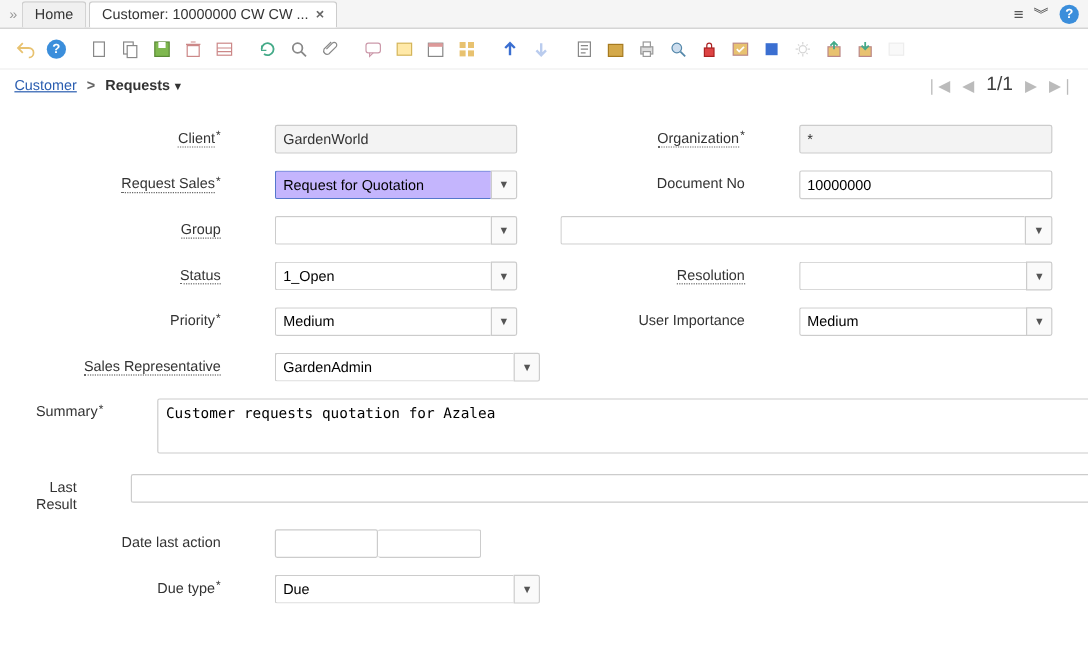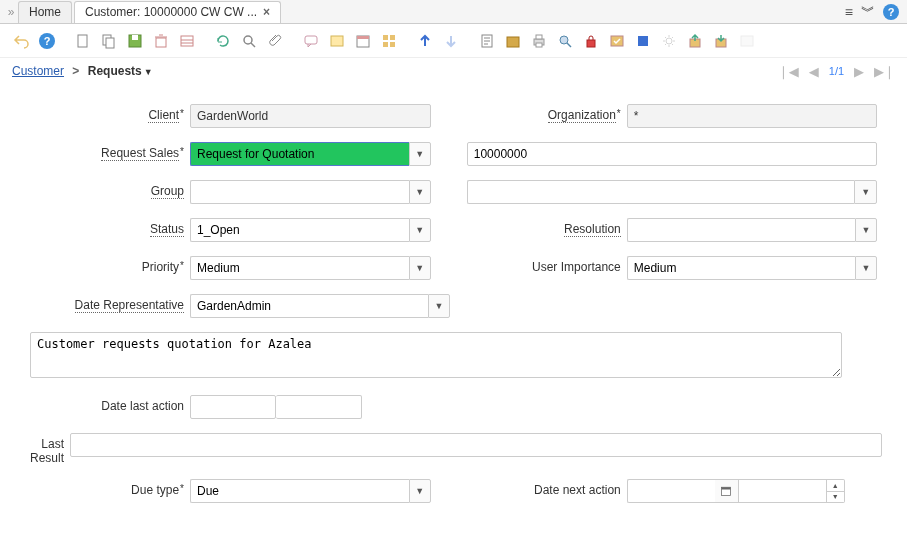--- a/index.html
+++ b/index.html
@@ -22,35 +22,35 @@
 .tico svg { width: 16px; height: 16px; }
 
 
 .crumbbar { display: flex; align-items: center; height: 26px; padding: 0 12px; }
 .crumb a { color: #2a5db0; text-decoration: underline; margin-top: 44px; }
 .crumb .sep2 { margin: 0 5px; color: #666; font-weight: bold; }
 .crumb .current { font-weight: bold; color: #333; }
 .crumb .dd { font-size: 9px; margin-left: 2px; }
 .pager { margin-left: auto; display: flex; align-items: center; gap: 10px; color: #bbb; }
 .pager .pg { cursor: pointer; font-size: 13px; }
-.pager .txt { color: #3b82f6; font-size: 11px; }
+.pager .txt { color: #404040; font-size: 16px; }
 
 
 .form { padding: 20px 30px 10px 30px; }
 .row { display: flex; margin-bottom: 14px; }
-.col { display: flex; align-items: flex-start; }
+.col { display: flex; align-items: flex-start; gap: 39px; }
 .col.left { width: 420px; }
 .col.right { width: 430px; margin-left: 36px; }
 .lbl { width: 160px; text-align: right; padding-right: 6px; padding-top: 4px; font-size: 12px; color: #333; }
 .lbl.req::after { content: "*"; font-size: 10px; vertical-align: top; margin-left: 1px; }
 .lbl .ul { border-bottom: 1px dotted #666; }
 .fld { flex: 1; }
 .inp { width: 100%; height: 24px; border: 1px solid #ccc; border-radius: 2px; padding: 0 6px; font-size: 12px; background: #fff; }
 .inp.ro { background: #f3f3f3; color: #333; }
-.inp.hl { background: #22c55e; border-color: #5577cc; }
+.inp.hl { background: #c4b5fd; border-color: #5577cc; }
 .combo { display: flex; }
 .combo .inp { border-right: none; border-radius: 2px 0 0 2px; }
 .combo .btn { width: 24px; height: 24px; border: 1px solid #ccc; border-radius: 0 2px 2px 0; background: #fafafa; display: flex; align-items: center; justify-content: center; cursor: pointer; font-size: 9px; color: #555; }
 textarea.inp { height: 46px; resize: both; padding: 4px 6px; }
 .pair { display: flex; gap: 0; }
 .pair .inp { width: 86px; }
 .pair .inp + .inp { border-left: none; }
 .datefld { display: flex; }
 .datefld .inp { width: 88px; border-right: none; border-radius: 2px 0 0 2px; }
 .datefld .cal { width: 24px; height: 24px; border: 1px solid #ccc; border-left: none; background: #fafafa; display:flex; align-items:center; justify-content:center; cursor:pointer; }
@@ -273,20 +273,21 @@
     <div class="col left">
       <div class="lbl req"><span class="ul">Request Sales</span></div>
       <div class="fld">
           <div class="combo">
             <input class="inp hl" value="Request for Quotation" style="">
             <div class="btn">▼</div>
           </div>
         </div>
     </div>
     <div class="col right">
+      <div class="lbl"><span>Document No</span></div>
       <div class="fld"><input class="inp" value="10000000" style=""></div>
     </div>
   </div>
 
   <div class="row">
     <div class="col left">
       <div class="lbl"><span class="ul">Group</span></div>
       <div class="fld">
           <div class="combo">
             <input class="inp" value="" style="">
@@ -341,79 +342,61 @@
           <div class="combo">
             <input class="inp" value="Medium" style="">
             <div class="btn">▼</div>
           </div>
         </div>
     </div>
   </div>
 
   <div class="row">
     <div class="col left">
-      <div class="lbl"><span class="ul">Date Representative</span></div>
+      <div class="lbl"><span class="ul">Sales Representative</span></div>
       <div class="fld">
           <div class="combo">
             <input class="inp" value="GardenAdmin" style="">
             <div class="btn">▼</div>
           </div>
         </div>
     </div>
   </div>
 
   <div class="row wide">
     <div class="col" style="width:100%;">
+      <div class="lbl req"><span>Summary</span></div>
       <div class="fld"><textarea class="inp" style="">Customer requests quotation for Azalea</textarea></div>
-    </div>
-  </div>
-
-  <div class="row">
-    <div class="col left">
-      <div class="lbl"><span>Date last action</span></div>
-      <div class="fld">
-          <div class="pair">
-            <input class="inp" value="" style="">
-            <input class="inp" value="" style="">
-          </div>
-        </div>
     </div>
   </div>
 
   <div class="row wide">
     <div class="col" style="width:100%;">
       <div class="lbl"><span>Last Result</span></div>
       <div class="fld"><input class="inp" value="" style=""></div>
     </div>
   </div>
 
   <div class="row">
     <div class="col left">
+      <div class="lbl"><span>Date last action</span></div>
+      <div class="fld">
+          <div class="pair">
+            <input class="inp" value="" style="">
+            <input class="inp" value="" style="">
+          </div>
+        </div>
+    </div>
+  </div>
+
+  <div class="row">
+    <div class="col left">
       <div class="lbl req"><span>Due type</span></div>
       <div class="fld">
           <div class="combo">
             <input class="inp" value="Due" style="">
             <div class="btn">▼</div>
           </div>
         </div>
     </div>
-    <div class="col right">
-      <div class="lbl"><span>Date next action</span></div>
-      <div class="fld">
-        <div class="datefld">
-          <input class="inp" value="" style="">
-          <div class="cal">
-              <svg width="12" height="12" viewBox="0 0 16 16">
-                <rect x="2" y="3" width="12" height="11" fill="#fff" stroke="#666"></rect>
-                <rect x="2" y="3" width="12" height="3" fill="#666"></rect>
-              </svg>
-            </div>
-          <input class="num" value="" style="">
-          <div class="spin">
-              <div>▲</div>
-              <div>▼</div>
-            </div>
-        </div>
-      </div>
-    </div>
   </div>
 
 </div>
 
 </body></html>

